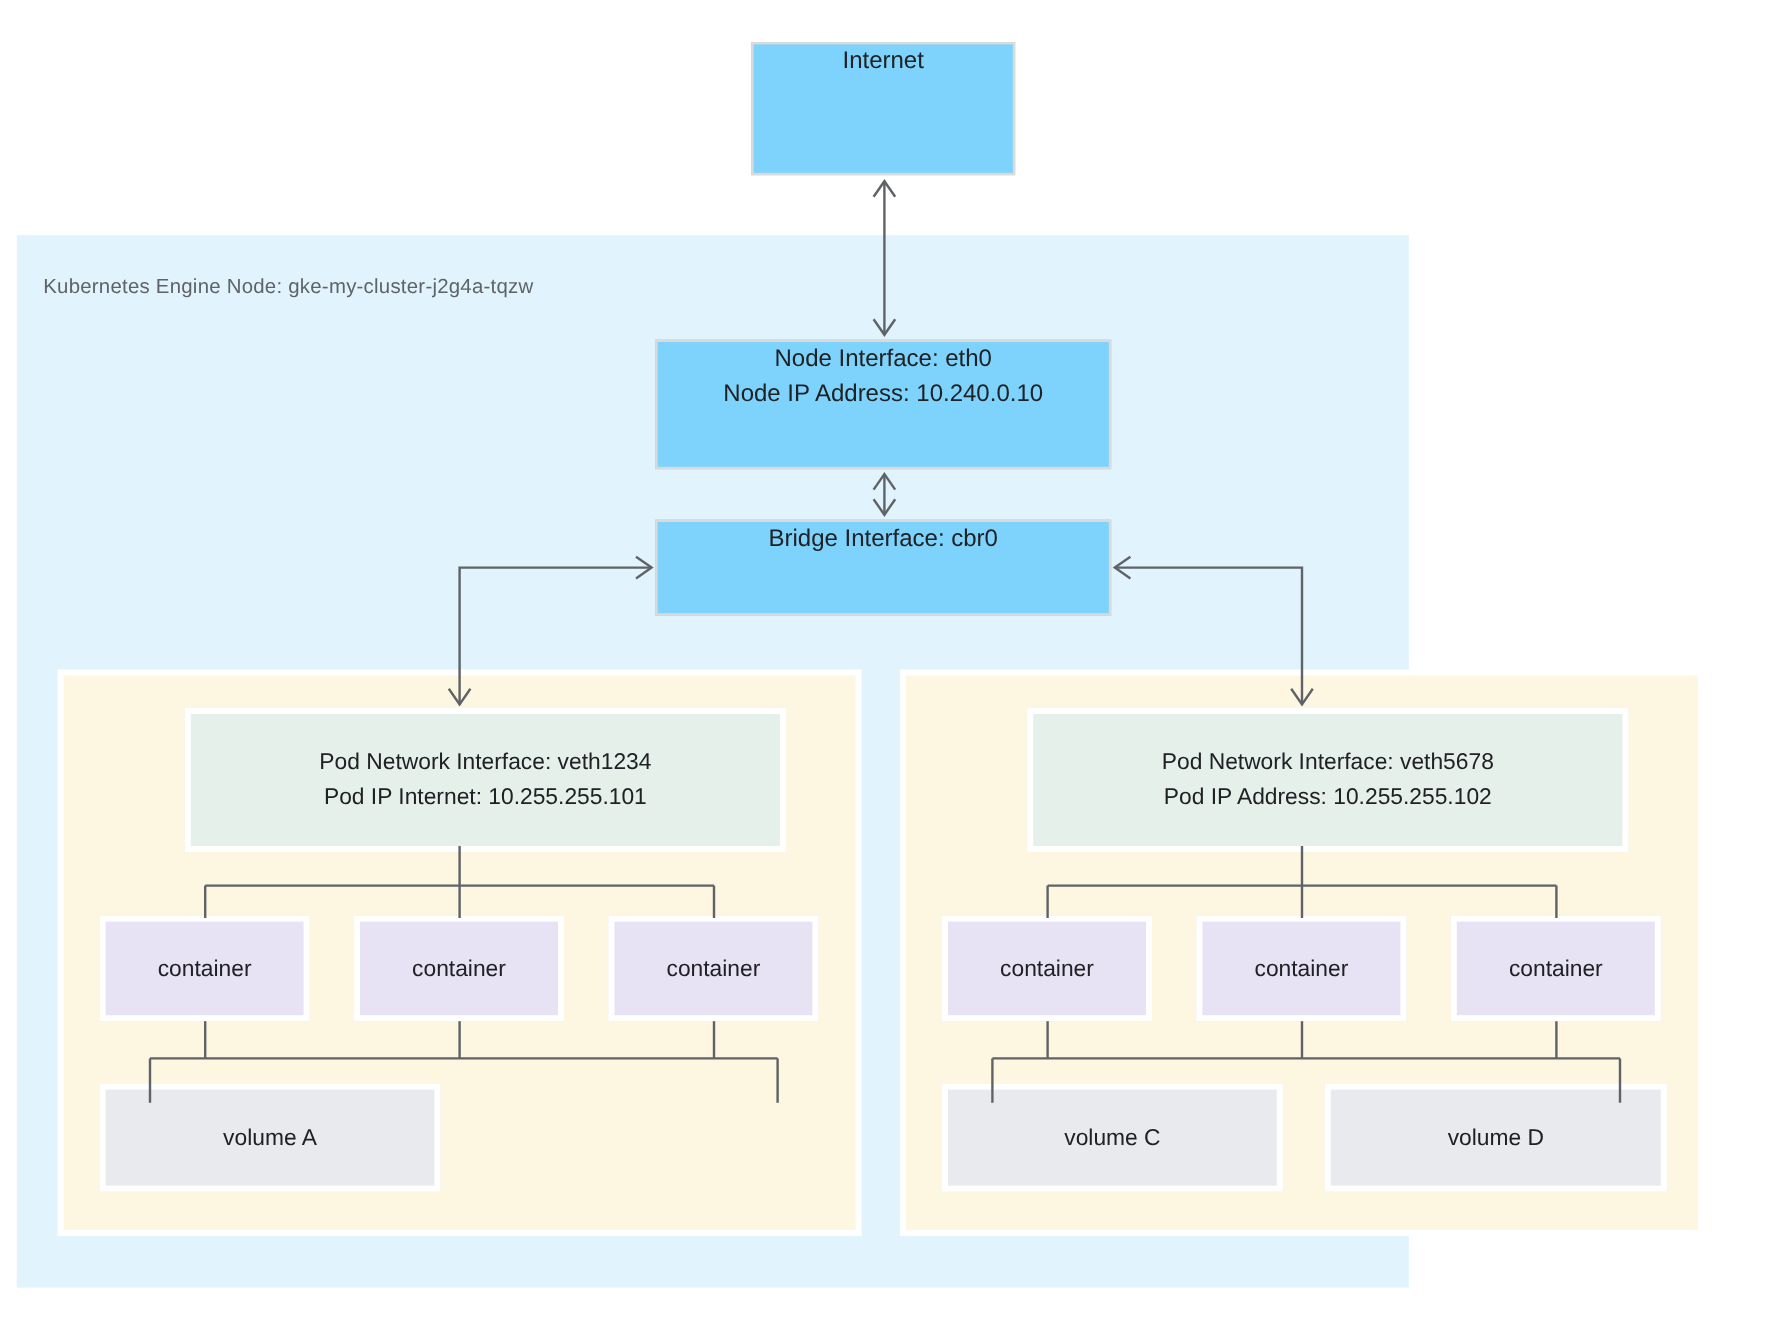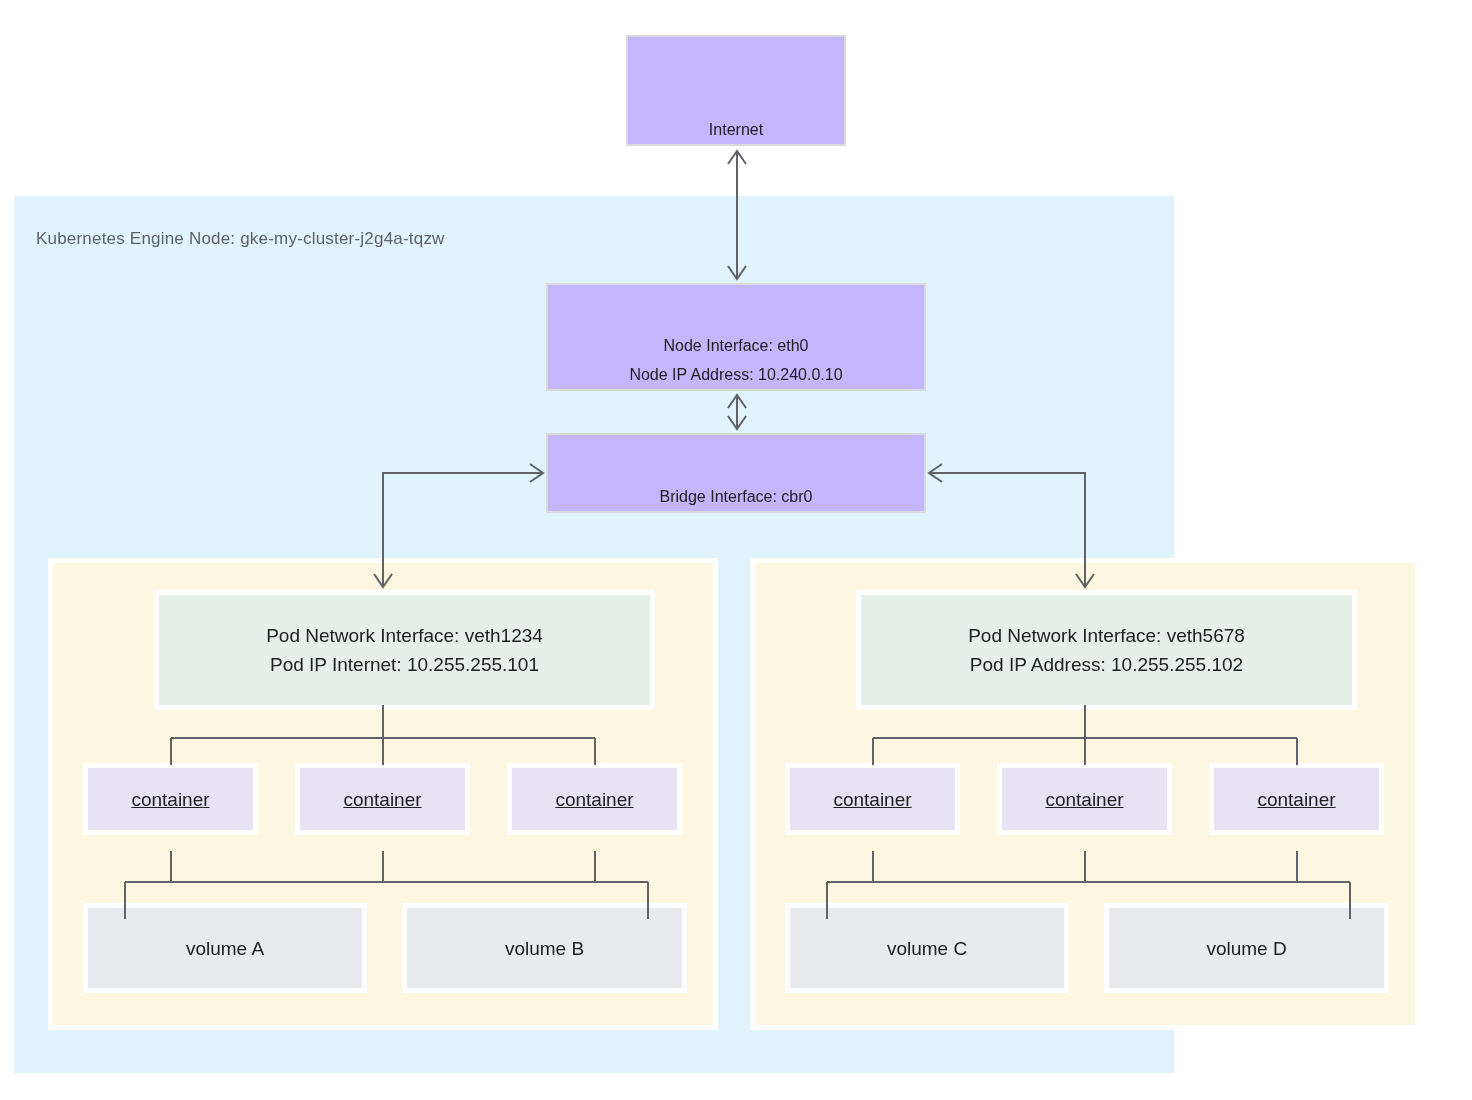--- a/index.html
+++ b/index.html
@@ -36,28 +36,28 @@
   .node-label {
     position: absolute;
     left: 22px; top: 33px;
     font-size: 17px;
     color: var(--text-gray);
     letter-spacing: 0.2px;
   }
   
   .wbox {
     position: absolute;
-    background: #c4b5fd;
+    background: #7dd3fc;
     border: 2px solid var(--box-border);
     display: flex;
     flex-direction: column;
     align-items: center;
-    justify-content: flex-end;
+    justify-content: flex-start;
     color: var(--text-dark);
-    font-size: 16px;
+    font-size: 20px;
     line-height: 29px;
     text-align: center;
   }
   .internet-box { left: 626px; top: 35px;  width: 220px; height: 111px; }
   .nodeif-box   { left: 546px; top: 283px; width: 380px; height: 108px; }
   .bridge-box   { left: 546px; top: 433px; width: 380px; height: 80px;  }
   
   .pod {
     position: absolute;
     top: 558px;
@@ -74,21 +74,21 @@
     display: flex;
     flex-direction: column;
     align-items: center;
     justify-content: center;
     color: var(--text-dark);
     font-size: 19px;
     line-height: 29px;
     text-align: center;
   }
   .greenbox { left: 79px;  top: 27px;  width: 501px; height: 120px; background: var(--green); margin-left: 22px; }
-  .cbox     { top: 200px; width: 175px; height: 72px; background: var(--purple); text-decoration: underline; }
+  .cbox     { top: 200px; width: 175px; height: 88px; background: var(--purple); }
   .c1 { left: 30px; }
   .c2 { left: 242px; }
   .c3 { left: 454px; }
   .vbox     { top: 340px; height: 90px; background: var(--gray); }
   .v1 { left: 30px;  width: 284px; }
   .v2 { left: 349px; width: 285px; }
   
   .overlay {
     position: absolute;
     left: 0; top: 0;
@@ -125,21 +125,20 @@
 
   <div class="pod pod-1">
     <div class="ibox greenbox">
       <div>Pod Network Interface: veth1234</div>
       <div>Pod IP Internet: 10.255.255.101</div>
     </div>
     <div class="ibox cbox c1">container</div>
     <div class="ibox cbox c2">container</div>
     <div class="ibox cbox c3">container</div>
     <div class="ibox vbox v1">volume A</div>
-    <div class="ibox vbox v2">volume B</div>
   </div>
 
   <div class="pod pod-2">
     <div class="ibox greenbox">
       <div>Pod Network Interface: veth5678</div>
       <div>Pod IP Address: 10.255.255.102</div>
     </div>
     <div class="ibox cbox c1">container</div>
     <div class="ibox cbox c2">container</div>
     <div class="ibox cbox c3">container</div>

